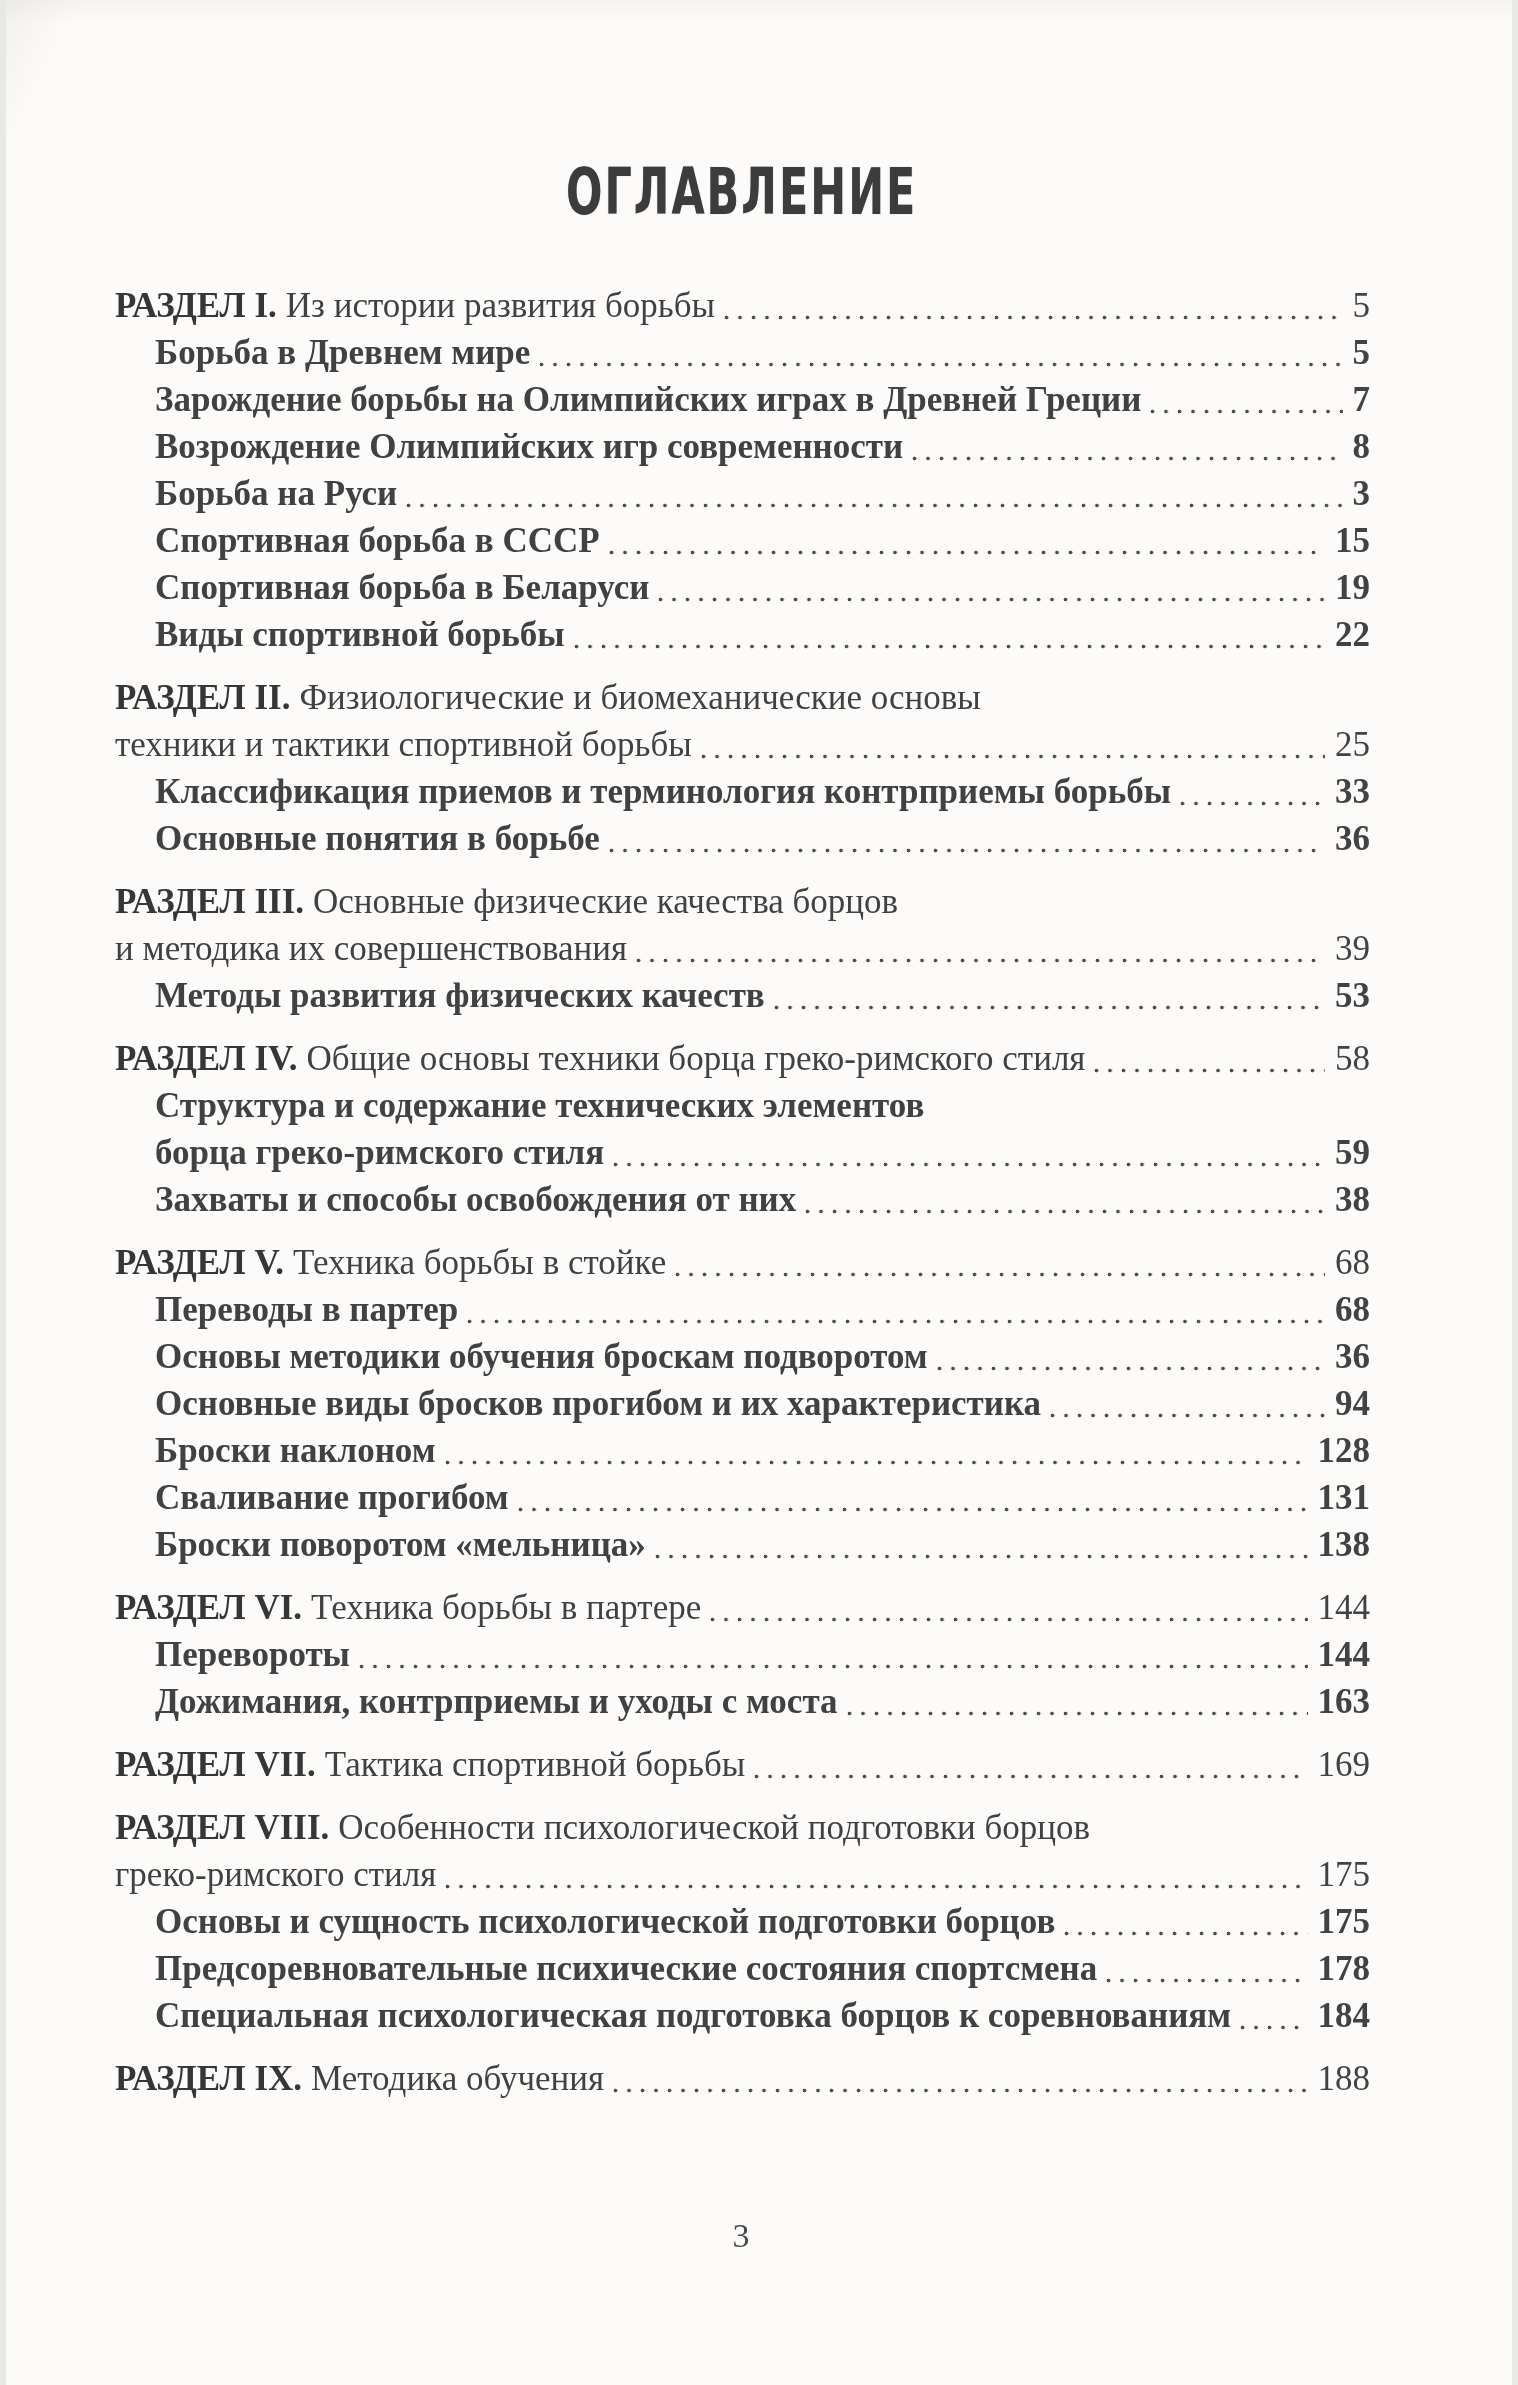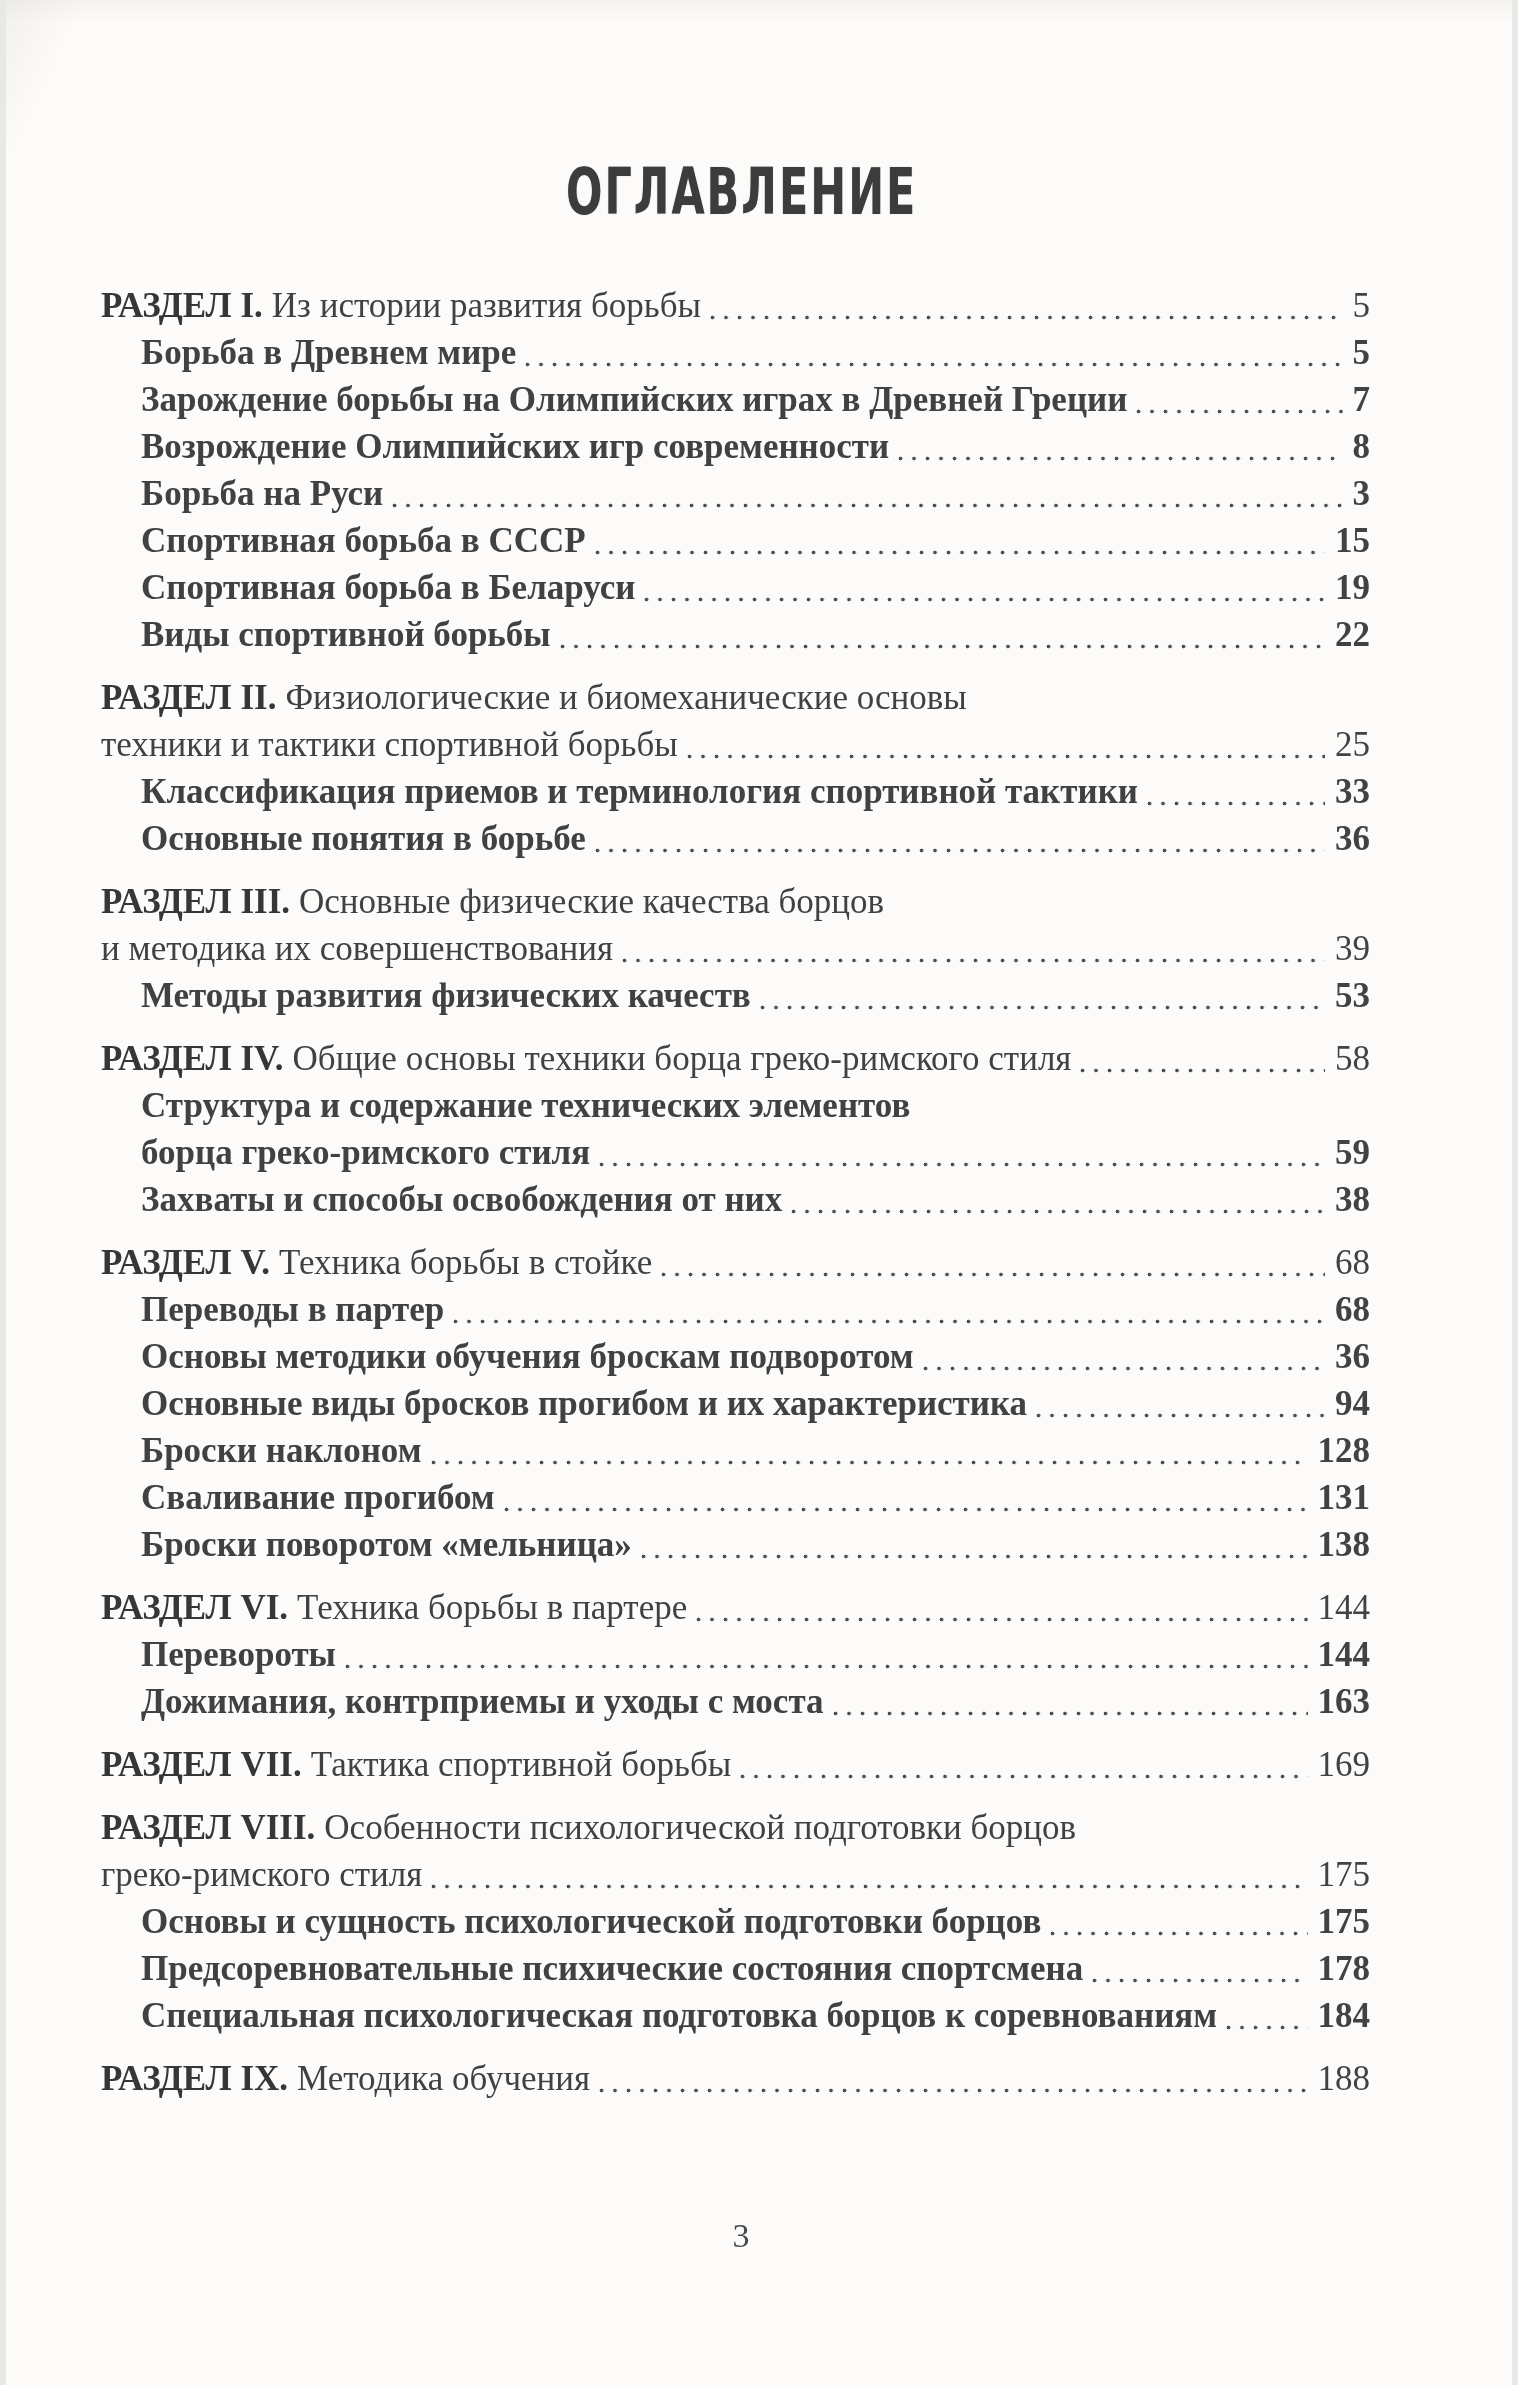--- a/index.html
+++ b/index.html
@@ -33,20 +33,21 @@
   .toc {
     position:absolute;
     left:95px; right:142px; top:282px;
   }
   .row {
     display:flex;
     align-items:baseline;
     font-size:35px;
     line-height:47px;
     color:#414141;
+    margin-left:14px;
   }
   .row.sub { padding-left:40px;font-weight:bold; }
   .row.gap { margin-top:16px;align-items:center; }
   .row-text { white-space:nowrap; }
   .prefix {
     font-weight:bold;
     color:#363636;
     white-space:nowrap;
   }
   .prefix:not(:empty) { margin-right:9px; }
@@ -121,21 +122,21 @@
       <div class="row gap no-page">
     <span class="row-text"><span class="prefix">РАЗДЕЛ II.</span><span class="entry-title">Физиологические и биомеханические основы</span></span>
 
   </div>
       <div class="row">
     <span class="row-text"><span class="prefix"></span><span class="entry-title">техники и тактики спортивной борьбы</span></span>
     <span class="leader"></span>
     <span class="pagenum">25</span>
   </div>
       <div class="row sub">
-    <span class="row-text"><span class="prefix"></span><span class="entry-title">Классификация приемов и терминология спортивной тактики</span></span>
+    <span class="row-text"><span class="prefix"></span><span class="entry-title">Классификация приемов и терминология контрприемы борьбы</span></span>
     <span class="leader"></span>
     <span class="pagenum">33</span>
   </div>
       <div class="row sub">
     <span class="row-text"><span class="prefix"></span><span class="entry-title">Основные понятия в борьбе</span></span>
     <span class="leader"></span>
     <span class="pagenum">36</span>
   </div>
       <div class="row gap no-page">
     <span class="row-text"><span class="prefix">РАЗДЕЛ III.</span><span class="entry-title">Основные физические качества борцов</span></span>

